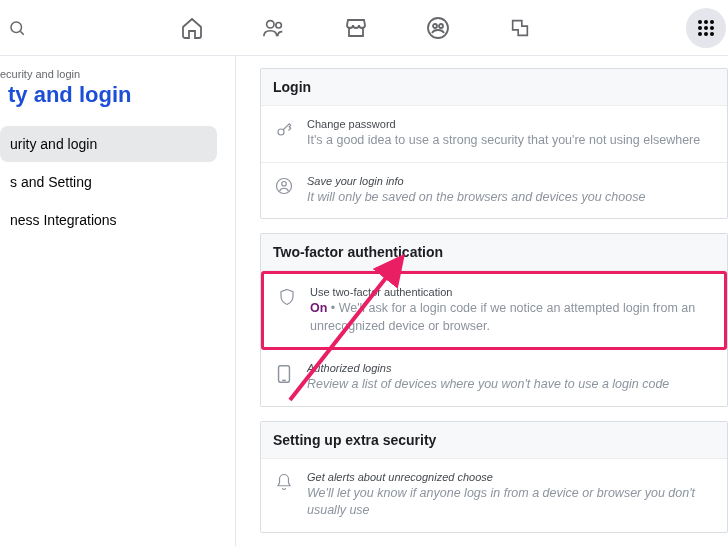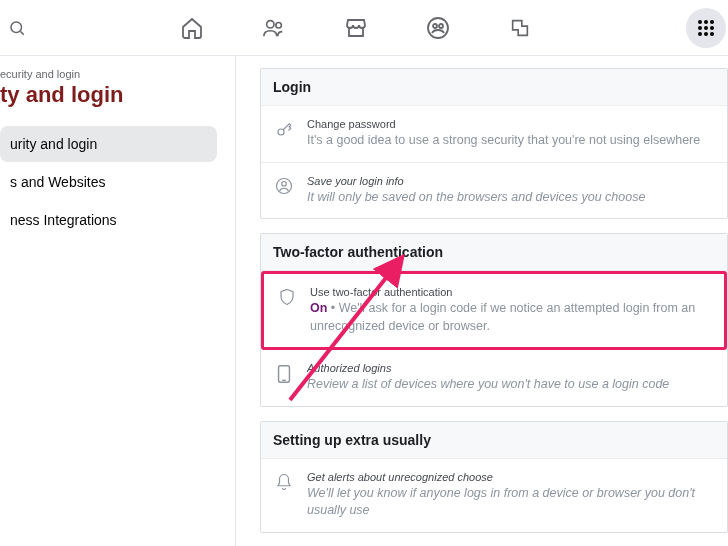--- a/index.html
+++ b/index.html
@@ -58,22 +58,22 @@
       padding-top: 8px;
     }
     .sidebar-breadcrumb {
       font-size: 11px;
       color: #65676b;
       padding: 4px 16px 2px 0;
     }
     .sidebar-title {
       font-size: 22px;
       font-weight: 700;
-      color: #7f1d1d;
-      padding: 0 16px 16px 0;
+      color: #1d4ed8;
+      padding: 0 16px 16px 8px;
     }
     .sidebar-item {
       padding: 10px 10px;
       font-size: 14px;
       color: #050505;
       cursor: pointer;
       border-radius: 8px;
       margin: 2px 18px 2px 0;
     }
     .sidebar-item.active {
@@ -210,21 +210,21 @@
         </svg>
     </div>
   </div>
 </div>
 
 <div class="content-wrap">
   <div class="sidebar">
     <div class="sidebar-breadcrumb">ecurity and login</div>
     <div class="sidebar-title">ty and login</div>
     <div class="sidebar-item active"><span>urity and login</span></div>
-    <div class="sidebar-item"><span>s and Websites</span></div>
+    <div class="sidebar-item"><span>s and Setting</span></div>
     <div class="sidebar-item"><span>ness Integrations</span></div>
   </div>
 
   <div class="main">
 
     <div class="section">
       <div class="section-header">Login</div>
       <div class="section-row">
         <div class="row-icon">
           <svg class="icon" width="18" height="18" viewBox="0 0 24 24" fill="none" stroke="#8d949e" stroke-width="1.6">
@@ -273,21 +273,21 @@
             </svg>
         </div>
         <div class="row-body">
           <div class="row-title">Authorized logins</div>
           <div class="row-desc">Review a list of devices where you won't have to use a login code</div>
         </div>
       </div>
     </div>
 
     <div class="section">
-      <div class="section-header">Setting up extra usually</div>
+      <div class="section-header">Setting up extra security</div>
       <div class="section-row">
         <div class="row-icon">
           <svg class="icon" width="18" height="18" viewBox="0 0 24 24" fill="none" stroke="#8d949e" stroke-width="1.6">
               <path d="M6 8a6 6 0 0 1 12 0v5l2 4H4l2-4z"></path>
               <path d="M10 20a2 2 0 0 0 4 0"></path>
             </svg>
         </div>
         <div class="row-body">
           <div class="row-title">Get alerts about unrecognized choose</div>
           <div class="row-desc">We'll let you know if anyone logs in from a device or browser you don't usually use</div>

